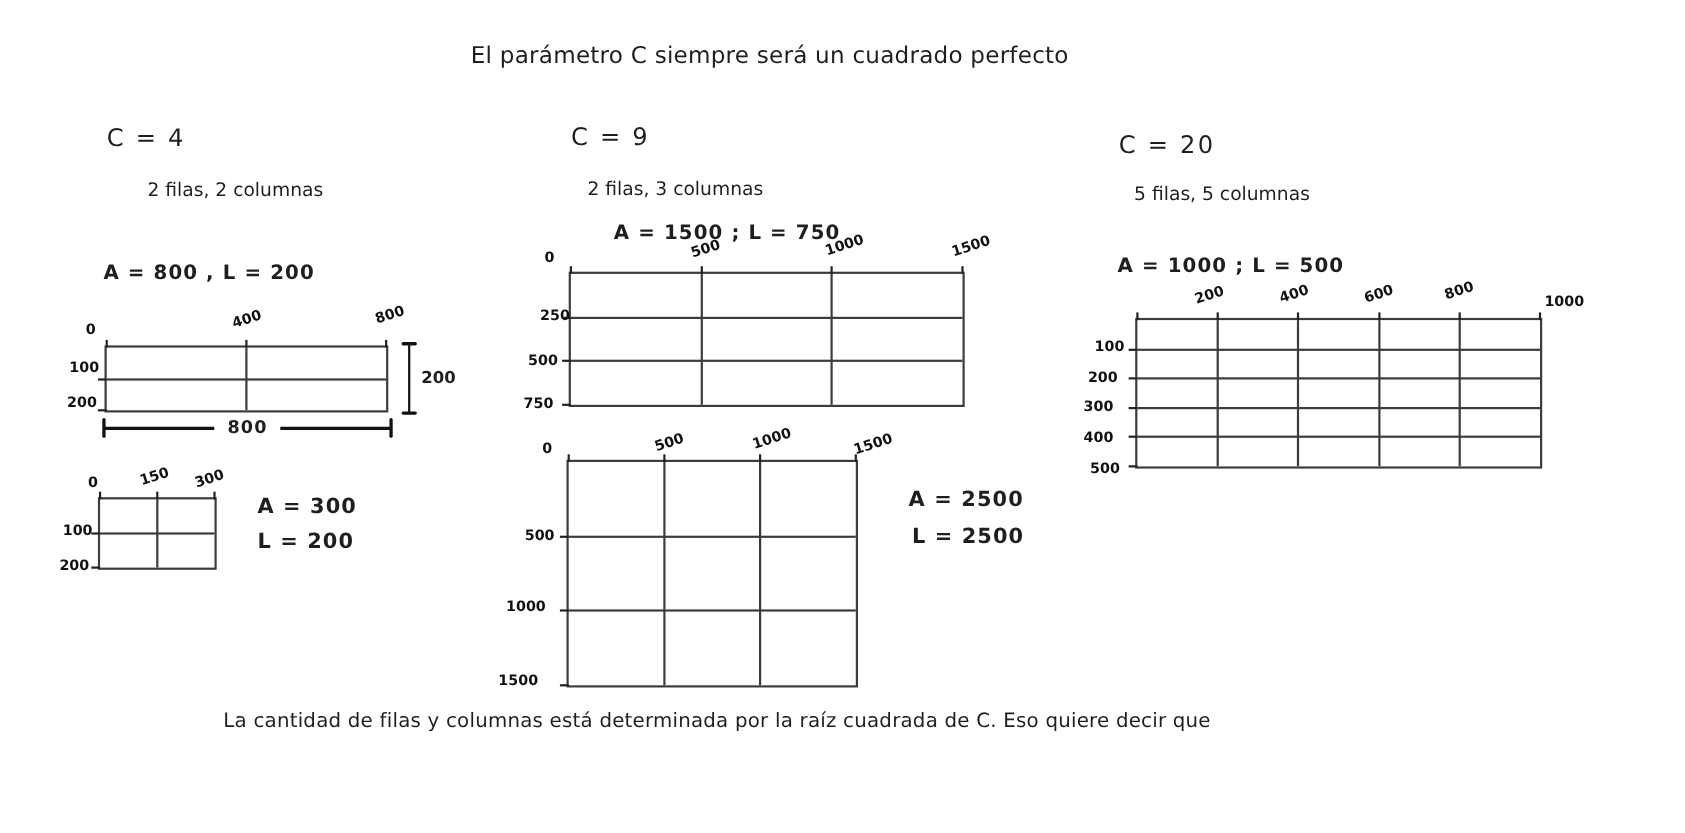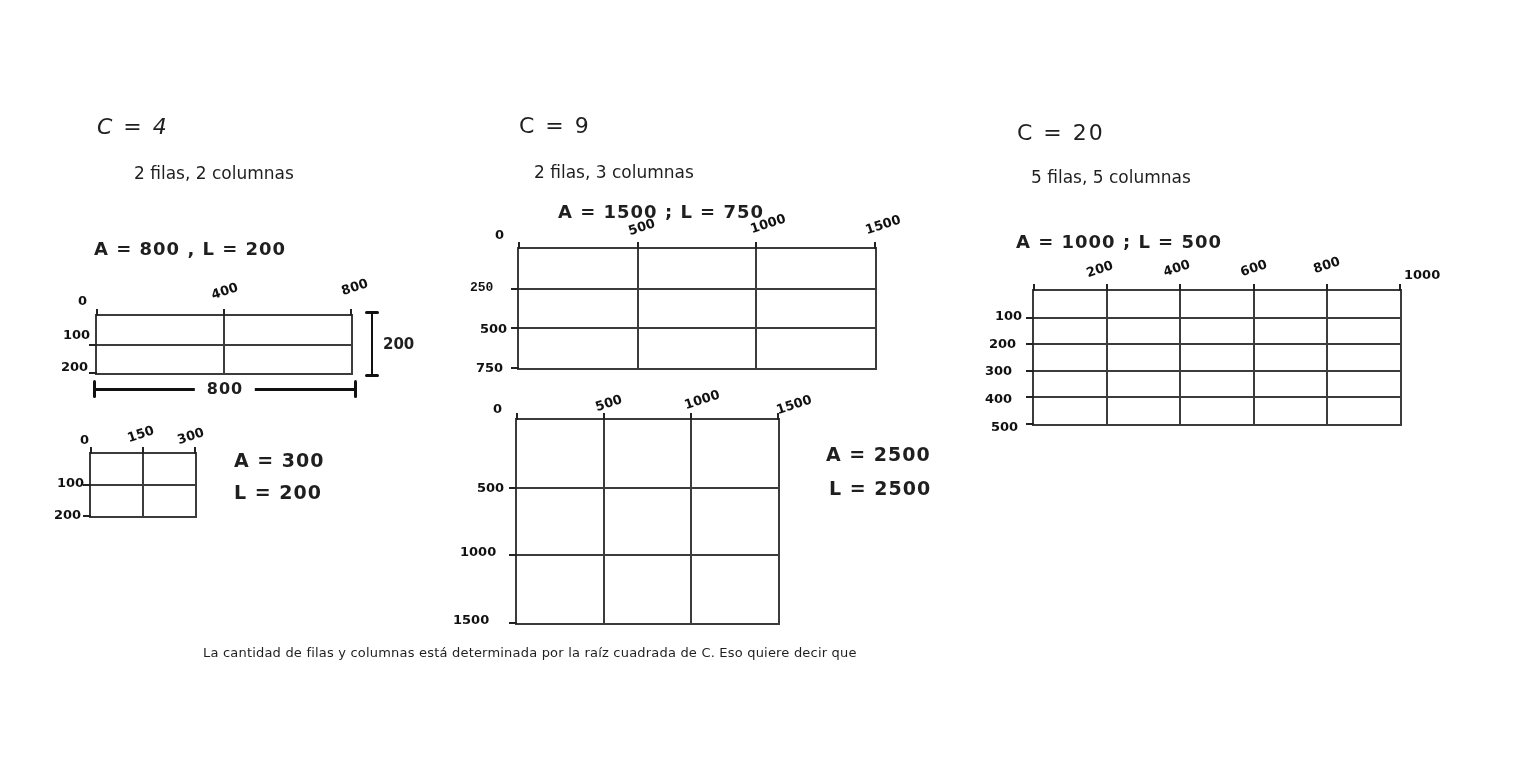--- a/index.html
+++ b/index.html
@@ -6,21 +6,21 @@
   #canvas{
     position:relative;width:1532px;height:757px;background:#ffffff;
     font-family:"DejaVu Sans", sans-serif;color:#1f1f1f;overflow:hidden;
   }
   .abs{position:absolute;white-space:nowrap;}
   .title{font-size:21px;letter-spacing:0.2px;}
   .clabel{font-size:22px;letter-spacing:2px;}
   .subtitle{font-size:17px;}
   .params{font-size:18px;font-weight:700;letter-spacing:1px;}
   .sidetext{font-size:19px;font-weight:700;letter-spacing:1px;}
-  .footer-line{font-size:13px;letter-spacing:0.2px;}
+  .footer-line{font-size:18px;letter-spacing:0.2px;}
 
   .grid-box{position:absolute;border:2px solid #3c3c3c;box-sizing:border-box;background:transparent;}
   .gl{position:absolute;background:#3c3c3c;}
   .gl.v{top:0;bottom:0;width:2px;margin-left:-1px;}
   .gl.h{left:0;right:0;height:2px;margin-top:-1px;}
   .tick{position:absolute;background:#222;}
   .tick.tx{top:-7px;width:2px;height:7px;margin-left:-1px;}
   .tick.ty{left:-8px;height:2px;width:8px;margin-top:-1px;}
 
   .ticklabel{font-size:13px;font-weight:700;color:#111;}
@@ -36,22 +36,23 @@
   .hmeasure{position:absolute;height:18px;}
   .hm-stem{position:absolute;top:50%;left:1px;right:1px;height:3px;margin-top:-1px;background:#111;border-radius:2px;}
   .hm-cap{position:absolute;top:0;bottom:0;width:3px;background:#111;border-radius:2px;}
   .hm-label{position:absolute;left:50%;top:50%;transform:translate(-50%,-54%);background:#fff;padding:0 12px;font-size:16px;font-weight:700;letter-spacing:1px;}
 </style>
 </head>
 <body>
 
 <div id="canvas">
 
+  <div class="abs title" style="left:428px;top:38px;">El parámetro C siempre será un cuadrado perfecto</div>
 
-  <div class="abs clabel" style="left:97px;top:114px;font-style:italic;">C = 4</div>
+  <div class="abs clabel" style="left:97px;top:114px;">C = 4</div>
   <div class="abs subtitle" style="left:134px;top:163px;">2 filas, 2 columnas</div>
   <div class="abs params" style="left:94px;top:238px;">A = 800 ,   L = 200</div>
 
   <div class="grid-box" style="left:95px;top:314px;width:258px;height:61px;">
       <div class="gl v" style="left: 50%;"></div>
       <div class="gl h" style="top: 50%;"></div>
       <div class="tick tx" style="left: 0%;"></div>
       <div class="tick tx" style="left: 50%;"></div>
       <div class="tick tx" style="left: 100%;"></div>
       <div class="tick ty" style="top: 50%;"></div>
@@ -108,21 +109,21 @@
       <div class="tick tx" style="left: 66.6667%;"></div>
       <div class="tick tx" style="left: 100%;"></div>
       <div class="tick ty" style="top: 33.3333%;"></div>
       <div class="tick ty" style="top: 66.6667%;"></div>
       <div class="tick ty" style="top: 100%;"></div>
     </div>
   <span class="abs ticklabel" style="left:495px;top:227px;">0</span>
   <span class="abs ticklabel rot" style="left:631px;top:223px;">500</span>
   <span class="abs ticklabel rot" style="left:753px;top:221px;">1000</span>
   <span class="abs ticklabel rot" style="left:868px;top:222px;">1500</span>
-  <span class="abs ticklabel" style="left:470px;top:280px;font-family:Liberation Mono, monospace;">250</span>
+  <span class="abs ticklabel" style="left:491px;top:280px;">250</span>
   <span class="abs ticklabel" style="left:480px;top:321px;">500</span>
   <span class="abs ticklabel" style="left:476px;top:360px;">750</span>
 
   <div class="grid-box" style="left:515px;top:418px;width:265px;height:207px;">
       <div class="gl v" style="left: 33.3333%;"></div>
       <div class="gl v" style="left: 66.6667%;"></div>
       <div class="gl h" style="top: 33.3333%;"></div>
       <div class="gl h" style="top: 66.6667%;"></div>
       <div class="tick tx" style="left: 0%;"></div>
       <div class="tick tx" style="left: 33.3333%;"></div>

